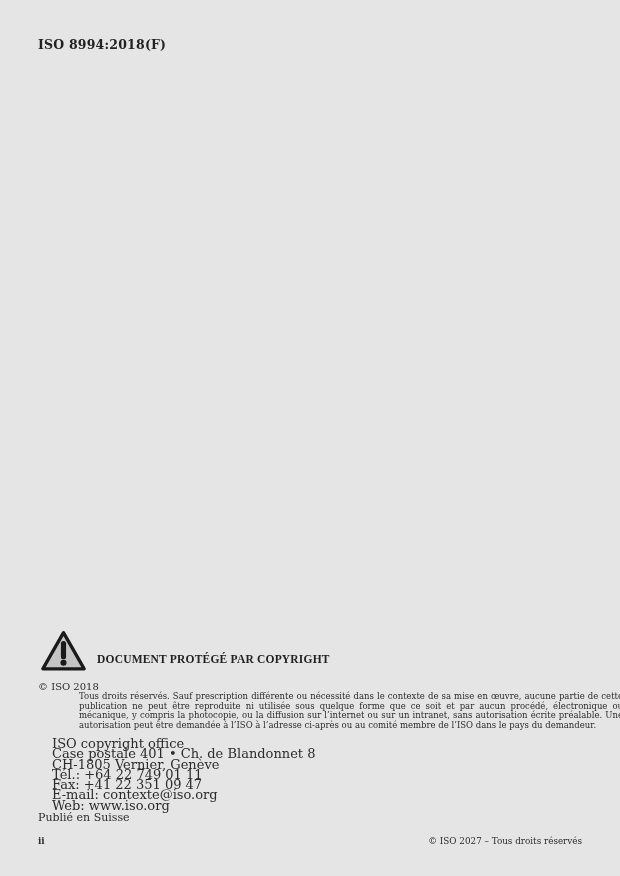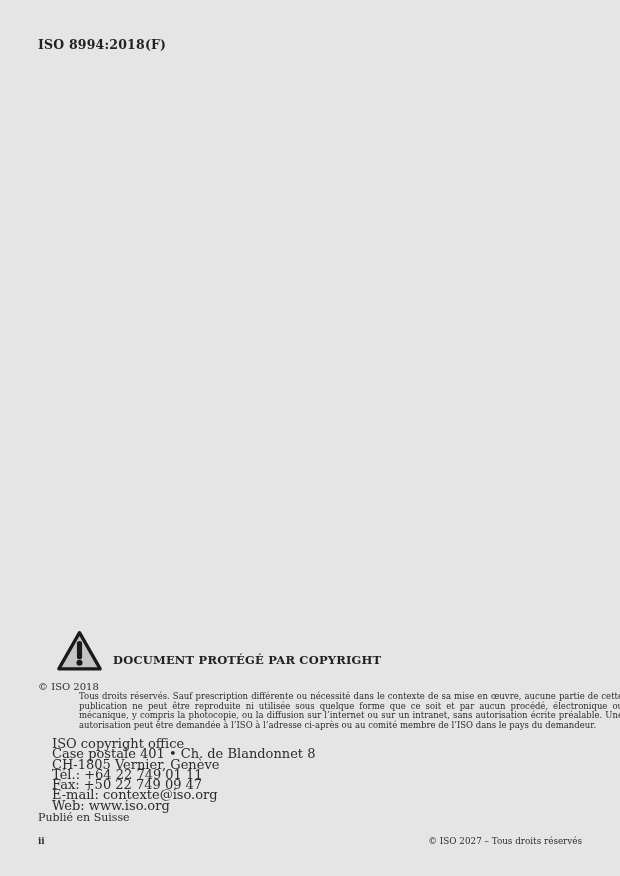--- a/index.html
+++ b/index.html
@@ -21,23 +21,24 @@
     top: 37px;
     left: 38px;
     font-size: 12.5px;
     font-weight: bold;
     color: #222222;
     letter-spacing: 0.2px;
   }
   .warning-row {
     position: absolute;
     top: 629px;
-    left: 56px;
+    left: 40px;
     width: 540px;
     height: 46px;
+    font-family: Liberation Serif, serif;
   }
   .warning-icon {
     position: absolute;
     top: 0;
     left: 0;
     width: 47px;
     height: 44px;
   }
   .warning-title {
     position: absolute;
@@ -118,21 +119,21 @@
 
   <div class="copyright-line">©  ISO 2018</div>
 
   <div class="copyright-body">Tous droits réservés. Sauf prescription différente ou nécessité dans le contexte de sa mise en œuvre, aucune partie de cette publication ne peut être reproduite ni utilisée sous quelque forme que ce soit et par aucun procédé, électronique ou mécanique, y compris la photocopie, ou la diffusion sur l’internet ou sur un intranet, sans autorisation écrite préalable. Une autorisation peut être demandée à l’ISO à l’adresse ci-après ou au comité membre de l’ISO dans le pays du demandeur.</div>
 
   <div class="address-block">
     <div>ISO copyright office</div>
     <div>Case postale 401 • Ch. de Blandonnet 8</div>
     <div>CH-1805 Vernier, Genève</div>
     <div>Tél.: +64 22 749 01 11</div>
-    <div>Fax: +50 22 749 09 47</div>
+    <div>Fax: +41 22 351 09 47</div>
     <div>E-mail: contexte@iso.org</div>
     <div>Web: www.iso.org</div>
   </div>
 
   <div class="published-line">Publié en Suisse</div>
 
   <div class="footer">
     <span class="page-number">ii</span>
     <span class="footer-copyright">© ISO 2027 – Tous droits réservés</span>
   </div>

